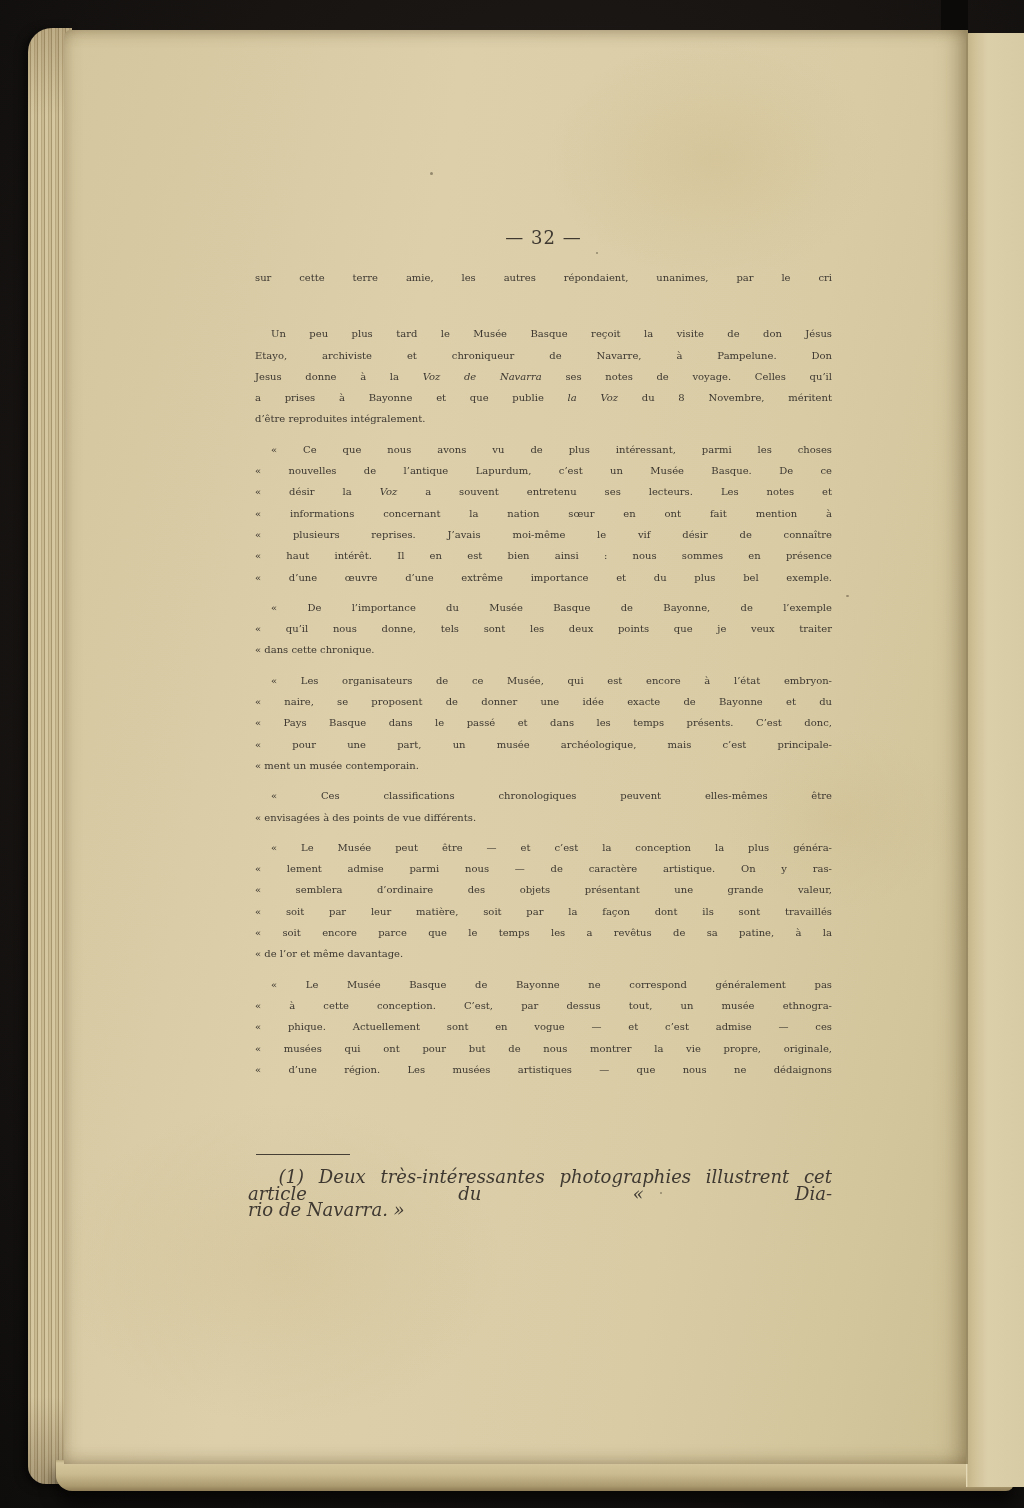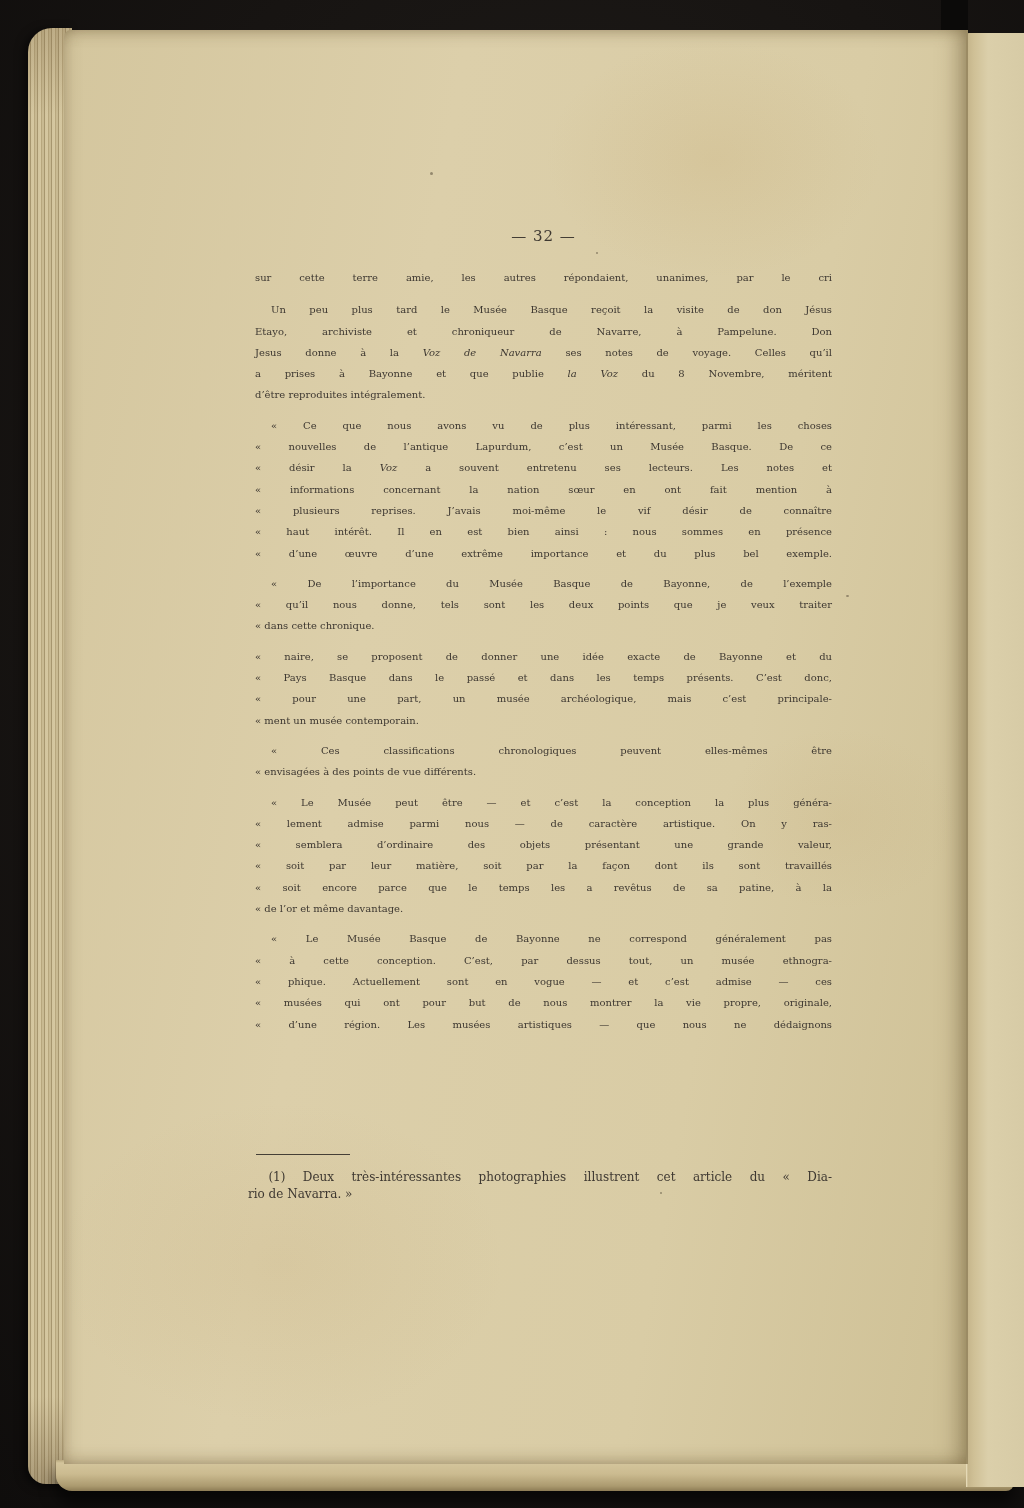--- a/index.html
+++ b/index.html
@@ -60,42 +60,42 @@
       inset -16px 0 22px -10px rgba(104,85,50,0.55),
       inset 10px 0 16px -8px rgba(110,90,55,0.30),
       inset 0 10px 16px -10px rgba(110,90,55,0.38),
       inset 0 -12px 18px -12px rgba(100,80,45,0.38);
     border-right: 2px solid #9b8b64;
     color: #3e3831;
   }
 
   .page-number {
     position: absolute; left: 191px; top: 197px; width: 577px;
-    text-align: center; font-size: 15px; letter-spacing: 1px;
+    text-align: center; font-size: 18px; letter-spacing: 1px;
   }
 
   .text-block {
     position: absolute; left: 191px; top: 237px; width: 577px;
     font-size: 10px; line-height: 21.3px;
   }
   .paragraph { margin: 9px 0 0 0; }
   .paragraph:first-child { margin-top: 0; }
-  .paragraph:nth-child(2) { margin-top: 11px; }
+  .paragraph:nth-child(2) { margin-top: 35px; }
   .line { min-height: 21.3px; }
   .line.indent { text-indent: 1.6em; }
   .line.just { text-align: justify; text-align-last: justify; }
   i { font-style: italic; }
 
   .footnote-rule {
     position: absolute; left: 192px; top: 1124px; width: 94px;
     border-top: 1.5px solid #453f36;
   }
   .footnote {
     position: absolute; left: 184px; top: 1139px; width: 584px;
-    font-size: 12px; line-height: 16.6px;
+    font-size: 18px; line-height: 16.6px; font-style: italic;
   }
   .footnote .line { min-height: 16.6px; }
   .footnote .line.indent { text-indent: 1.7em; }
 
   .speck { position: absolute; border-radius: 50%; background: #5a4e3c; opacity: 0.55; }
 </style>
 </head>
 <body>
 
 <div class="scene">
@@ -125,20 +125,21 @@
           <div class="line just"><span>« plusieurs reprises. J’avais moi-même le vif désir de connaître</span></div>
           <div class="line just"><span>« haut intérêt. Il en est bien ainsi : nous sommes en présence</span></div>
           <div class="line just"><span>« d’une œuvre d’une extrême importance et du plus bel exemple.</span></div>
         </div>
         <div class="paragraph">
           <div class="line indent just"><span>« De l’importance du Musée Basque de Bayonne, de l’exemple</span></div>
           <div class="line just"><span>« qu’il nous donne, tels sont les deux points que je veux traiter</span></div>
           <div class="line"><span>« dans cette chronique.</span></div>
         </div>
         <div class="paragraph">
+          <div class="line indent just"><span>« Les organisateurs de ce Musée, qui est encore à l’état embryon-</span></div>
           <div class="line just"><span>« naire, se proposent de donner une idée exacte de Bayonne et du</span></div>
           <div class="line just"><span>« Pays Basque dans le passé et dans les temps présents. C’est donc,</span></div>
           <div class="line just"><span>« pour une part, un musée archéologique, mais c’est principale-</span></div>
           <div class="line"><span>« ment un musée contemporain.</span></div>
         </div>
         <div class="paragraph">
           <div class="line indent just"><span>« Ces classifications chronologiques peuvent elles-mêmes être</span></div>
           <div class="line"><span>« envisagées à des points de vue différents.</span></div>
         </div>
         <div class="paragraph">

